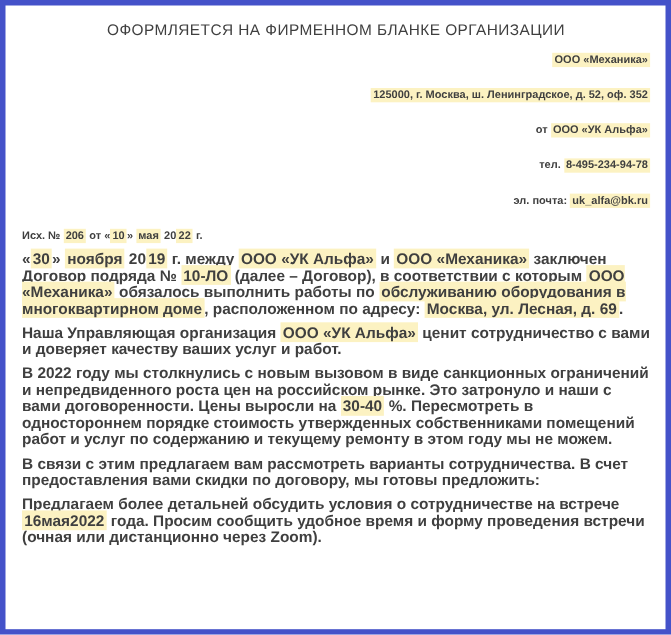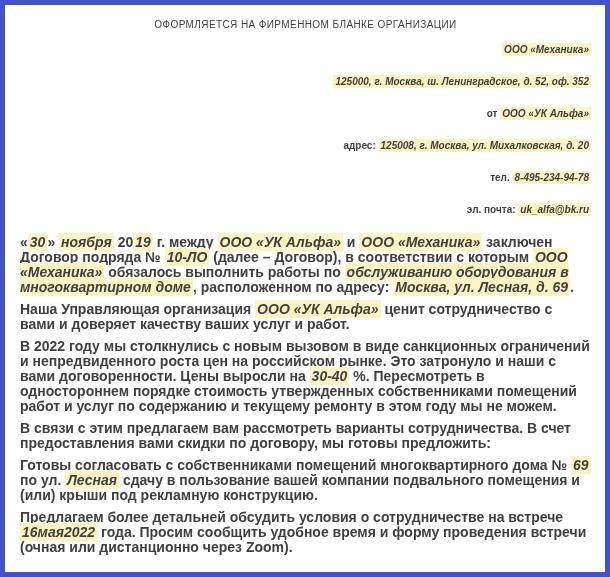--- a/index.html
+++ b/index.html
@@ -13,60 +13,59 @@
     width:610px;height:577px;box-sizing:border-box;
     border:5px solid var(--border);
     background:#fff;
     font-family:"Liberation Sans","DejaVu Sans",sans-serif;
     color:var(--text);
     overflow:hidden;
     position:relative;
   }
   .inner{padding:9px 14px 0 15px;}
   .letterhead-note{
-    text-align:center;font-size:10px;letter-spacing:.4px;
+    text-align:center;font-size:14px;letter-spacing:.4px;
     margin:0;padding-top:5px;color:var(--text);
   }
   .recipient{text-align:right;margin-top:13px;font-size:10px;}
   .recipient .addr-line{line-height:13px;margin-bottom:19px;white-space:nowrap;}
   .seg-p{font-style:normal;font-weight:bold;}
-  .seg-hl{background:var(--hl);font-weight:bold;font-style:italic;padding:1px 2px;}
+  .seg-hl{background:var(--hl);font-weight:bold;padding:1px 2px;}
   .seg-hln{background:var(--hl);padding:1px 1px;}
   .ref-line{font-size:10px;line-height:13px;margin-top:12px;}
   .salutation{font-size:10px;line-height:13px;text-align:center;margin-top:6px;}
   .para{font-size:14px;line-height:15px;margin:7px 0 0 0;}
   .dash-list{margin:5px 0 0 0;}
   .dash-list .dash-item{font-size:10px;line-height:14.5px;}
 </style>
 </head>
 <body>
 
 <div class="page">
   <div class="inner">
 
     <div class="letterhead-note">ОФОРМЛЯЕТСЯ НА ФИРМЕННОМ БЛАНКЕ ОРГАНИЗАЦИИ</div>
 
     <div class="recipient">
         <div class="addr-line"><span class="seg-hl">ООО «Механика»</span></div>
         <div class="addr-line"><span class="seg-hl">125000, г. Москва, ш. Ленинградское, д. 52, оф. 352</span></div>
         <div class="addr-line"><span class="seg-p">от </span><span class="seg-hl">ООО «УК Альфа»</span></div>
-        <div class="addr-line"><span class="seg-p">адрес: </span><span class="seg-hl">125008, г. Москва, ул. Михалковская, д. 20</span></div>
         <div class="addr-line"><span class="seg-p">тел. </span><span class="seg-hl">8-495-234-94-78</span></div>
         <div class="addr-line"><span class="seg-p">эл. почта: </span><span class="seg-hl">uk_alfa@bk.ru</span></div>
       </div>
 
+    <div class="ref-line"><span class="seg-p">Исх. № </span><span class="seg-hl">206</span><span class="seg-p"> от «</span><span class="seg-hl">10</span><span class="seg-p">» </span><span class="seg-hl">мая</span><span class="seg-p"> 20</span><span class="seg-hl">22</span><span class="seg-p"> г.</span></div>
 
 
     <p class="para"><span class="seg-p">«</span><span class="seg-hl">30</span><span class="seg-p">» </span><span class="seg-hl">ноября</span><span class="seg-p"> 20</span><span class="seg-hl">19</span><span class="seg-p"> г. между </span><span class="seg-hl">ООО «УК Альфа»</span><span class="seg-p"> и </span><span class="seg-hl">ООО «Механика»</span><span class="seg-p"> заключен Договор подряда № </span><span class="seg-hl">10-ЛО</span><span class="seg-p"> (далее – Договор), в соответствии с которым </span><span class="seg-hl">ООО «Механика»</span><span class="seg-p"> обязалось выполнить работы по </span><span class="seg-hl">обслуживанию оборудования в многоквартирном доме</span><span class="seg-p">, расположенном по адресу: </span><span class="seg-hl">Москва, ул. Лесная, д. 69</span><span class="seg-p">.</span></p>
 
     <p class="para"><span class="seg-p">Наша Управляющая организация </span><span class="seg-hl">ООО «УК Альфа»</span><span class="seg-p"> ценит сотрудничество с вами и доверяет качеству ваших услуг и работ.</span></p>
 
     <p class="para"><span class="seg-p">В 2022 году мы столкнулись с новым вызовом в виде санкционных ограничений и непредвиденного роста цен на российском рынке. Это затронуло и наши с вами договоренности. Цены выросли на </span><span class="seg-hl">30-40</span><span class="seg-p"> %. Пересмотреть в одностороннем порядке стоимость утвержденных собственниками помещений работ и услуг по содержанию и текущему ремонту в этом году мы не можем.</span></p>
 
     <p class="para"><span class="seg-p">В связи с этим предлагаем вам рассмотреть варианты сотрудничества. В счет предоставления вами скидки по договору, мы готовы предложить:</span></p>
 
 
-    <p class="para"><span class="seg-p">Готовы согласовать с собственниками помещений многоквартирного дома № </span><span class="seg-hl">69</span><span class="seg-p"> по ул. </span><span class="seg-hl">Лесная</span><span class="seg-p"> сдачу в пользование вашей компании подвального помещения и (или) крыши под рекламную конструкцию.</span></p>
 
     <p class="para"><span class="seg-p">Предлагаем более детальней обсудить условия о сотрудничестве на встрече </span><span class="seg-hl">16мая2022</span><span class="seg-p"> года. Просим сообщить удобное время и форму проведения встречи (очная или дистанционно через Zoom).</span></p>
 
   </div>
 </div>
 
 </body></html>

